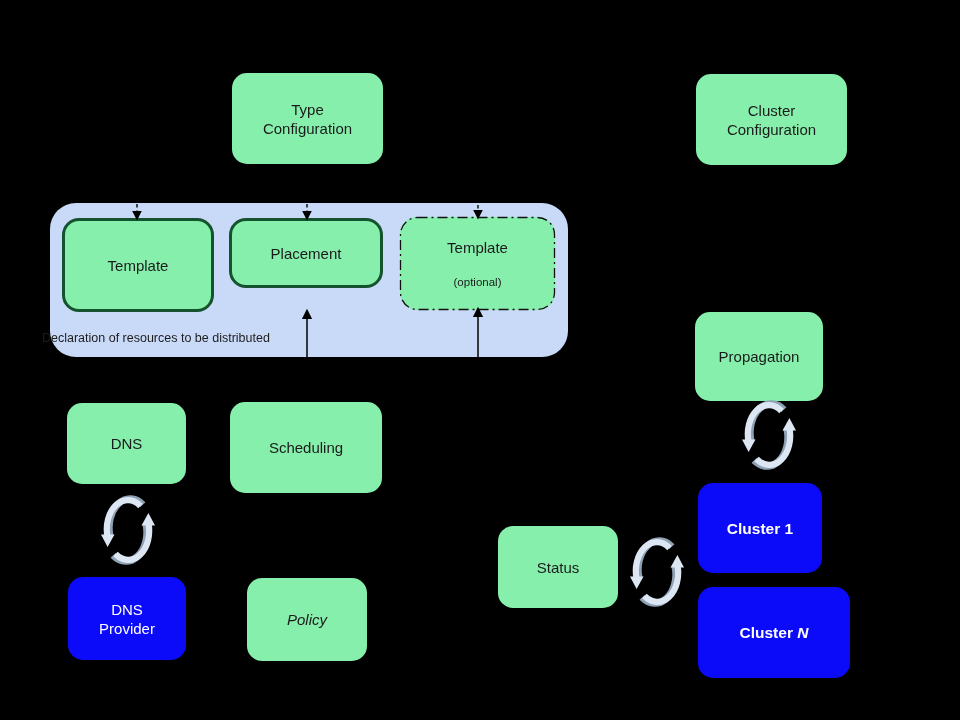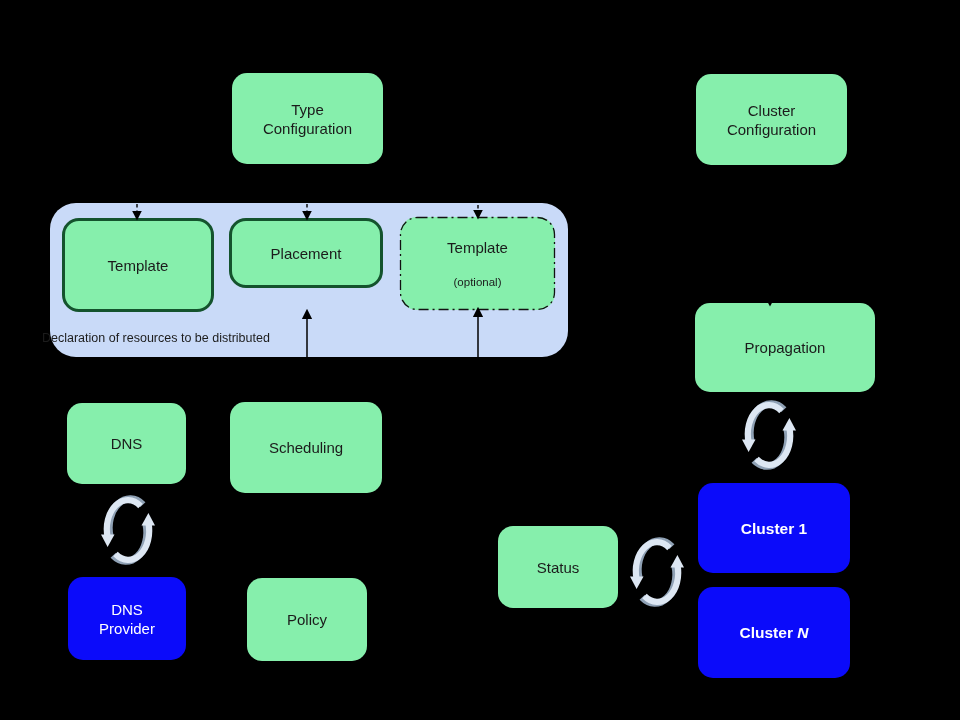--- a/index.html
+++ b/index.html
@@ -50,27 +50,27 @@
     <span class="sublabel">(optional)</span>
   </div>
 
   <div class="node" style="left:67px;top:403px;width:119px;height:81px;">DNS</div>
 
   <div class="node" style="left:230px;top:402px;width:152px;height:91px;">Scheduling</div>
 
   <div class="node blue regular" style="left:68px;top:577px;width:118px;height:83px;">DNS
 Provider</div>
 
-  <div class="node" style="left:247px;top:578px;width:120px;height:83px;">Policy</div>
+  <div class="node" style="left:247px;top:578px;width:120px;height:83px;font-style:italic;">Policy</div>
 
-  <div class="node" style="left:695px;top:303px;width:180px;height:89px;">Propagation</div>
+  <div class="node" style="left:695px;top:312px;width:128px;height:89px;">Propagation</div>
 
   <div class="node" style="left:498px;top:526px;width:120px;height:82px;">Status</div>
 
-  <div class="node blue" style="left:698px;top:483px;width:152px;height:90px;">Cluster 1</div>
+  <div class="node blue" style="left:698px;top:483px;width:124px;height:90px;">Cluster 1</div>
 
   <div class="node blue" style="left:698px;top:587px;width:152px;height:91px;flex-direction:row;white-space:pre;">
     <span>Cluster </span><span class="italic">N</span>
   </div>
 
   <svg class="overlay" viewBox="0 0 960 720">
     <defs>
       <marker id="arrow" viewBox="0 0 8 8" refX="1" refY="4" markerWidth="7" markerHeight="7" orient="auto">
         <path d="M0,0 L8,4 L0,8 Z" fill="#000"></path>
       </marker>

